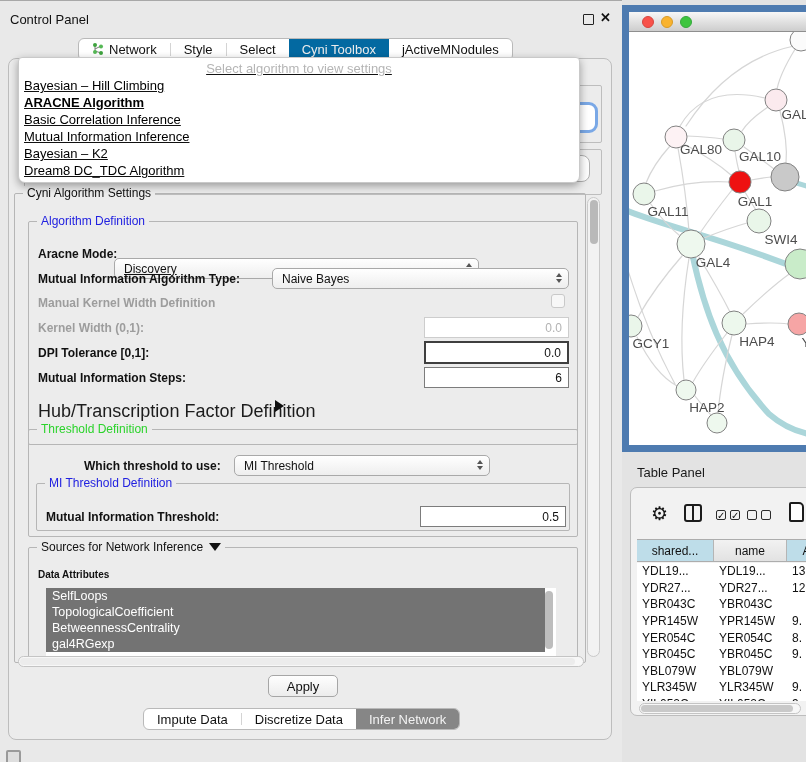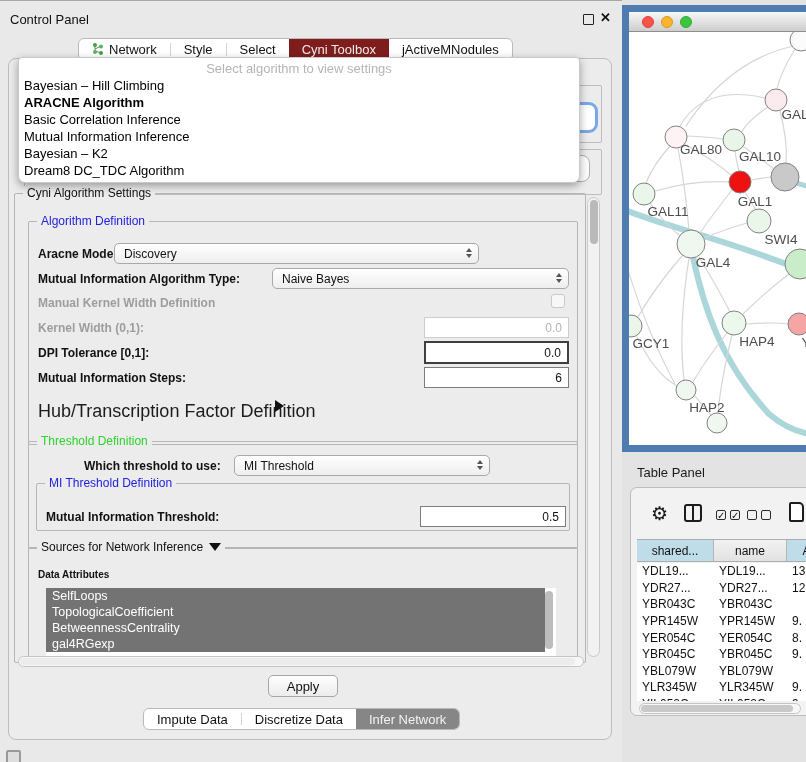--- a/index.html
+++ b/index.html
@@ -12,36 +12,36 @@
   .abs { position:absolute; }
 
   
   #left-region { left:0; top:0; width:622px; height:762px; background:#e9e9e9; border-top:1px solid #a8a8a8; }
   #cp-title { left:10px; top:11px; font-size:13px; color:#111; }
   #cp-float { left:583px; top:13px; width:11px; height:11px; border:1.5px solid #222; border-radius:1px; }
   #cp-close { left:600px; top:9px; font-size:13px; font-weight:bold; color:#111; }
 
   .tabbar { background:#fff; border:1px solid #b9b9b9; border-radius:6px; display:flex; align-items:stretch; overflow:hidden; }
   .tab { display:flex; align-items:center; padding:0 13px; font-size:13px; color:#111; white-space:nowrap; }
-  .tab.sel { background:#7f1d1d; color:#ececec; }
+  .tab.sel { background:#0369a1; color:#ececec; }
   .tabsep { width:1px; background:#d4d4d4; margin:4px 0; }
   #main-tabs { left:78px; top:37px; height:23px; }
   #bottom-tabs { left:143px; top:707px; height:22px; }
   #bottom-tabs .tab.sel { background:#868686; color:#f3f3f3; }
 
   #content-panel { left:8px; top:57px; width:604px; height:682px; background:#ececec; border:1px solid #bdbdbd; border-radius:8px; }
 
   
   .frag-group { border:1px solid #bdbdbd; border-radius:2px; }
   #frag-combo { left:420px; top:101px; width:178px; height:31px; border:3px solid #7aa8e6; border-radius:9px; background:#fff; }
   #frag-field { left:56px; top:154px; width:534px; height:27px; border:1px solid #b0b0b0; border-radius:8px; background:#fdfdfd; }
 
   
   #algo-popup { left:18px; top:56px; width:562px; background:#fff; border:1px solid #c9c9c9;
-    border-radius:4px 4px 7px 7px; box-shadow:0 3px 9px rgba(0,0,0,.35); z-index:30; padding-bottom:3px; }
+    border-radius:4px 4px 7px 7px; box-shadow:0 3px 9px rgba(0,0,0,.35); z-index:30; padding-bottom:3px;text-decoration:underline; }
   #algo-popup .ph { text-align:center; color:#b5b5b5; font-size:13px; padding:3px 0 1px 0; }
   .dd-item { font-size:13px; color:#000; padding:1px 0 1px 5px; line-height:15px; }
   .dd-item.b { font-weight:bold; }
 
   
   .group { border:1px solid #b6b6b6; border-radius:2px; background:transparent; }
   .gtitle { position:absolute; top:-8px; left:8px; background:#ececec; padding:0 4px; font-size:12px; white-space:nowrap; }
   .blue  { color:#2121e0; }
   .green { color:#2bd32b; }
 
@@ -157,21 +157,21 @@
   </div>
 
   <div class="abs group" style="left:14px;top:192px;width:572px;height:470px;">
     <span class="gtitle">Cyni Algorithm Settings</span>
   </div>
 
   <div class="abs group" style="left:28px;top:220px;width:550px;height:224px;">
     <span class="gtitle blue">Algorithm Definition</span>
   </div>
   <span class="abs lbl" style="left:38px;top:246px;">Aracne Mode:</span>
-  <div class="abs combo" style="left:114px;top:242px;width:365px;">
+  <div class="abs combo" style="left:114px;top:257px;width:365px;text-decoration:underline;">
     <span>Discovery</span>
     <span class="spin">
         <span class="u"></span>
         <span class="d"></span>
       </span>
   </div>
   <span class="abs lbl" style="left:38px;top:271px;">Mutual Information Algorithm Type:</span>
   <div class="abs combo" style="left:272px;top:267px;width:297px;">
     <span>Naive Bayes</span>
     <span class="spin">
@@ -190,21 +190,21 @@
     <span>0.0</span>
   </div>
   <span class="abs lbl" style="left:38px;top:370px;">Mutual Information Steps:</span>
   <div class="abs field" style="left:424px;top:366px;width:145px;">
     <span>6</span>
   </div>
 
   <span class="abs" style="left:38px;top:400px;font-size:18px;color:#1c1c1c;">Hub/Transcription Factor Definition</span>
   <span class="abs" style="left:275px;top:399px;width:0;height:0;border-top:6px solid transparent;border-bottom:6px solid transparent;border-left:9px solid #111;"></span>
 
-  <div class="abs group" style="left:28px;top:440px;width:550px;height:108px;">
+  <div class="abs group" style="left:28px;top:428px;width:550px;height:108px;">
     <span class="gtitle green">Threshold Definition</span>
   </div>
   <span class="abs lbl" style="left:84px;top:458px;">Which threshold to use:</span>
   <div class="abs combo" style="left:234px;top:454px;width:256px;">
     <span>MI Threshold</span>
     <span class="spin">
         <span class="u"></span>
         <span class="d"></span>
       </span>
   </div>

